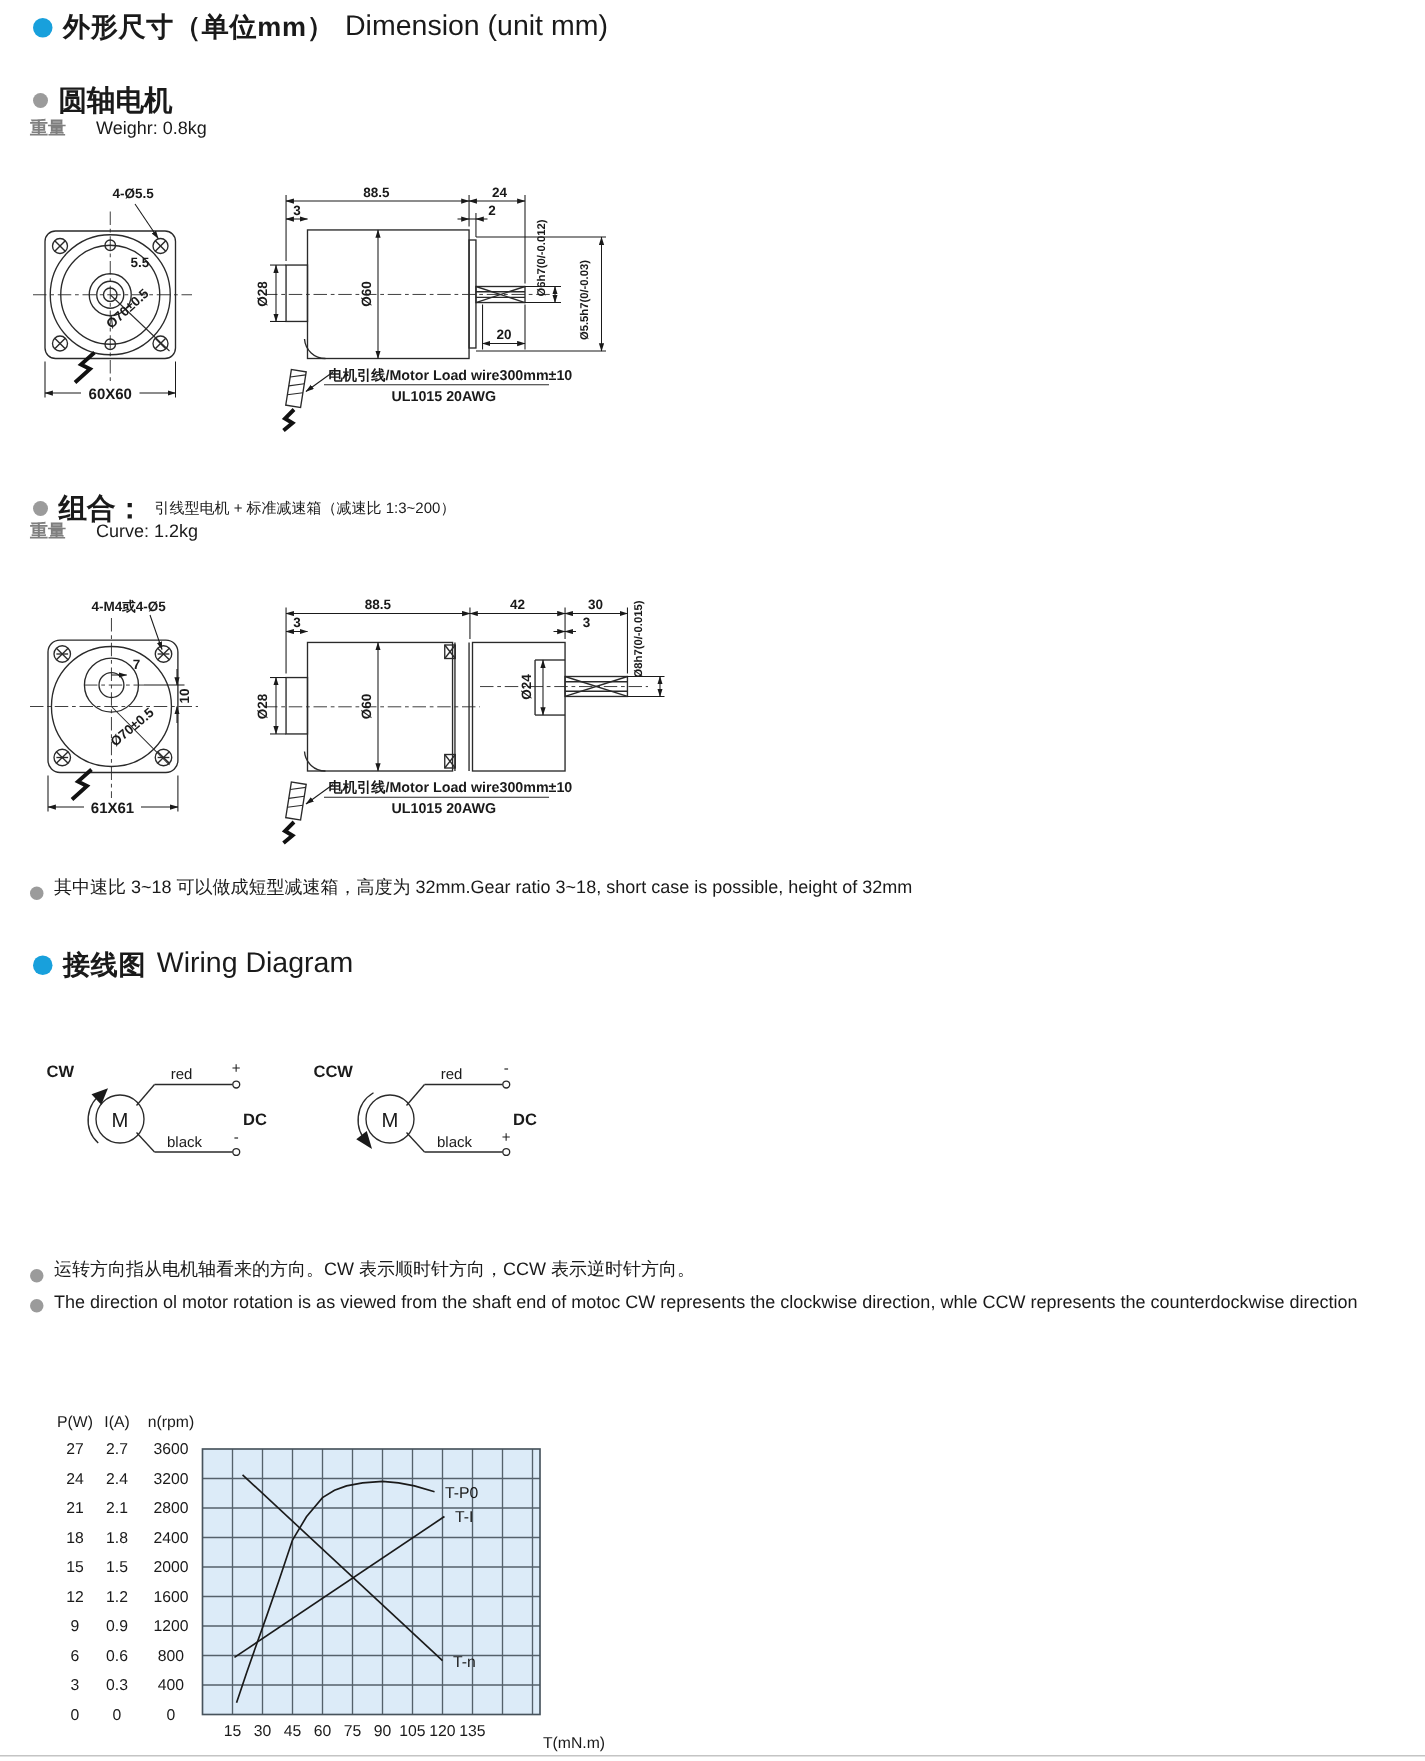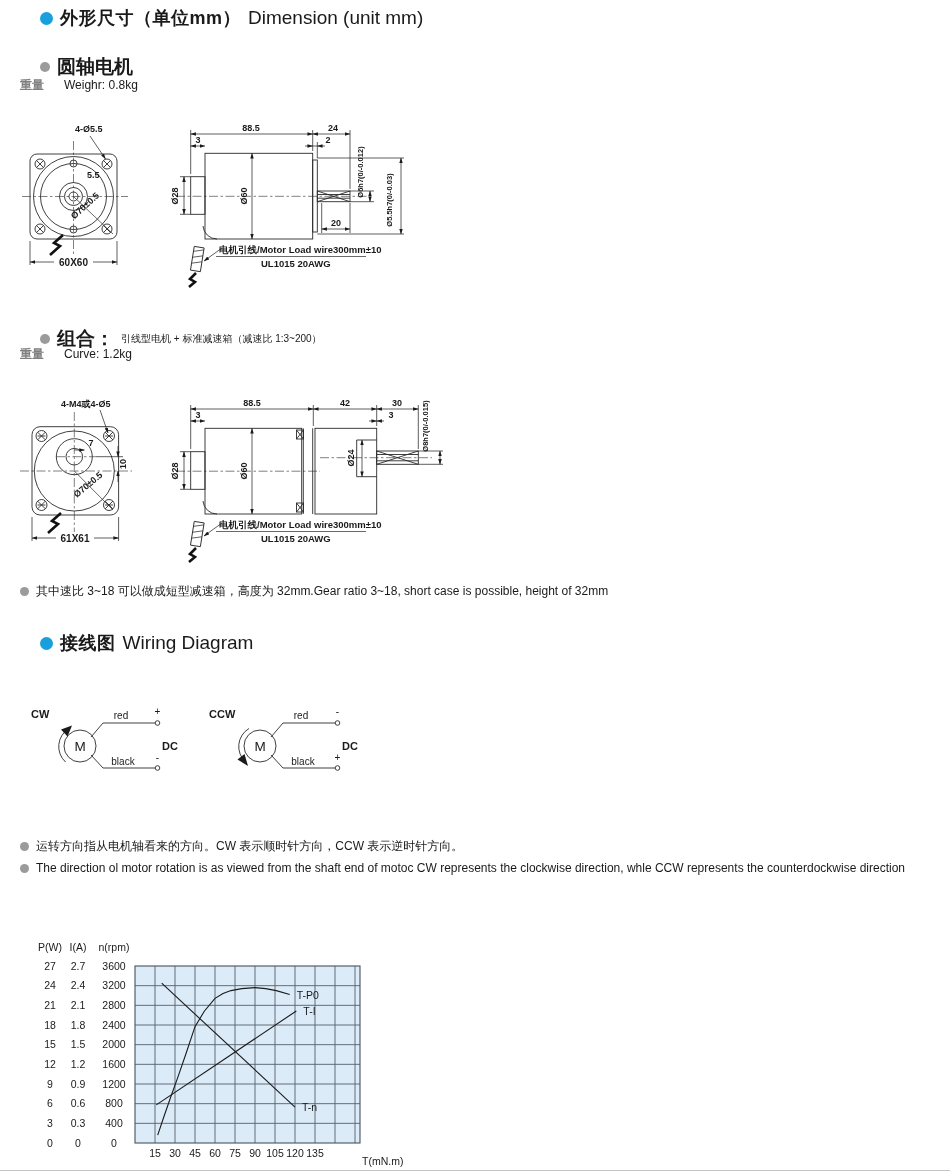--- a/index.html
+++ b/index.html
@@ -1,29 +1,29 @@
 <!DOCTYPE html>
 <html><head>
 <meta charset="utf-8">
 <style>
   html,body{margin:0;padding:0;background:#fff;}
   body{width:950px;height:1174px;position:relative;font-family:"Liberation Sans",sans-serif;color:#1a1a1a;}
   .page{position:absolute;inset:0;overflow:hidden;}
-  .hrow{position:absolute;left:40px;display:flex;align-items:center;gap:7px;white-space:nowrap;}
+  .hrow{position:absolute;left:22px;display:flex;align-items:center;gap:7px;white-space:nowrap;}
   .dot{display:inline-block;border-radius:50%;flex:none;}
   .dot.blue{width:13px;height:13px;background:#18a0dc;}
   .dot.gray{width:10px;height:10px;background:#9b9b9b;}
   .dot.xs{width:9px;height:9px;background:#9b9b9b;}
   .h1zh{font-size:18px;font-weight:bold;letter-spacing:0.5px;}
   .h1en{font-size:19px;font-weight:normal;}
   .subzh{font-size:19px;font-weight:bold;}
   .subrest{font-size:10px;font-weight:normal;}
   .weight{position:absolute;left:20px;font-size:12px;white-space:nowrap;}
   .weight .zh{color:#7f7f7f;font-weight:bold;margin-right:20px;}
-  .note{position:absolute;left:20px;display:flex;align-items:center;gap:7px;font-size:12px;white-space:nowrap;}
+  .note{position:absolute;left:20px;display:flex;align-items:flex-end;gap:7px;font-size:12px;white-space:nowrap;}
   svg.draw{position:absolute;overflow:visible;}
   .ln{stroke:#2a2a2a;stroke-width:0.9;fill:none;}
   .lnt{stroke:#2a2a2a;stroke-width:0.7;fill:none;}
   .cl{stroke:#2a2a2a;stroke-width:0.6;stroke-dasharray:9 2.5 2.5 2.5;fill:none;}
   .dim{stroke:#1a1a1a;stroke-width:0.7;fill:none;}
   .wire{stroke:#111;stroke-width:2.6;fill:none;stroke-linejoin:miter;}
   text{stroke:none;fill:#1a1a1a;}
   .d{font-size:9px;font-weight:bold;}
   .dt{font-size:7.5px;font-weight:bold;}
   .ds{font-size:10px;font-weight:bold;}

